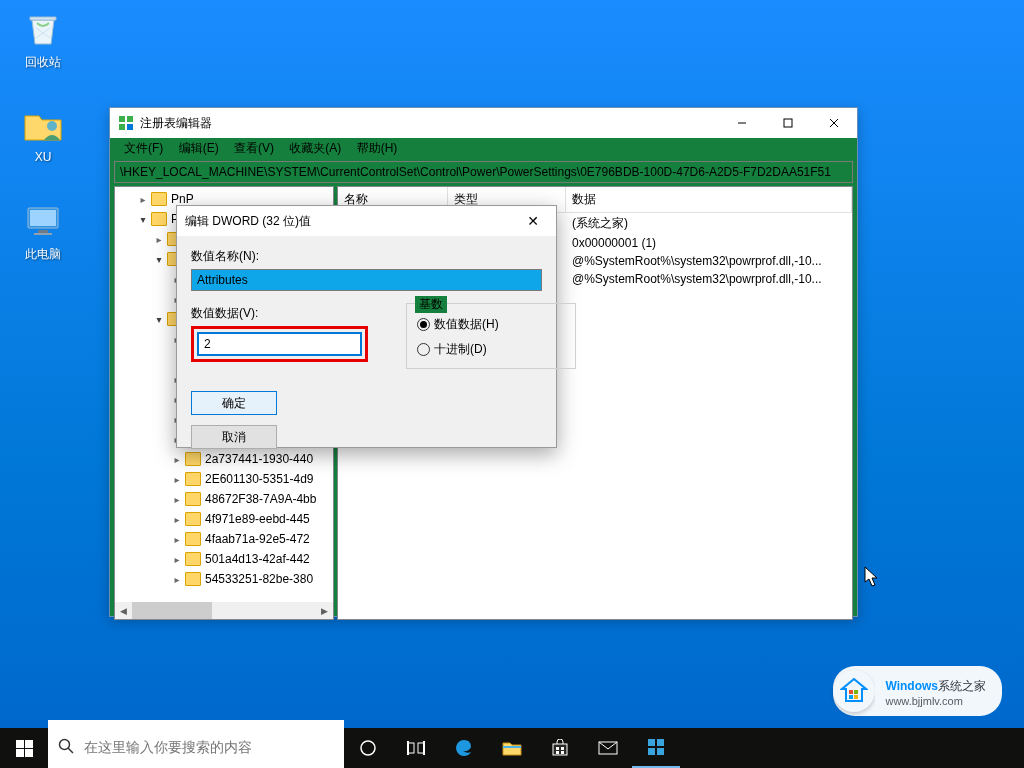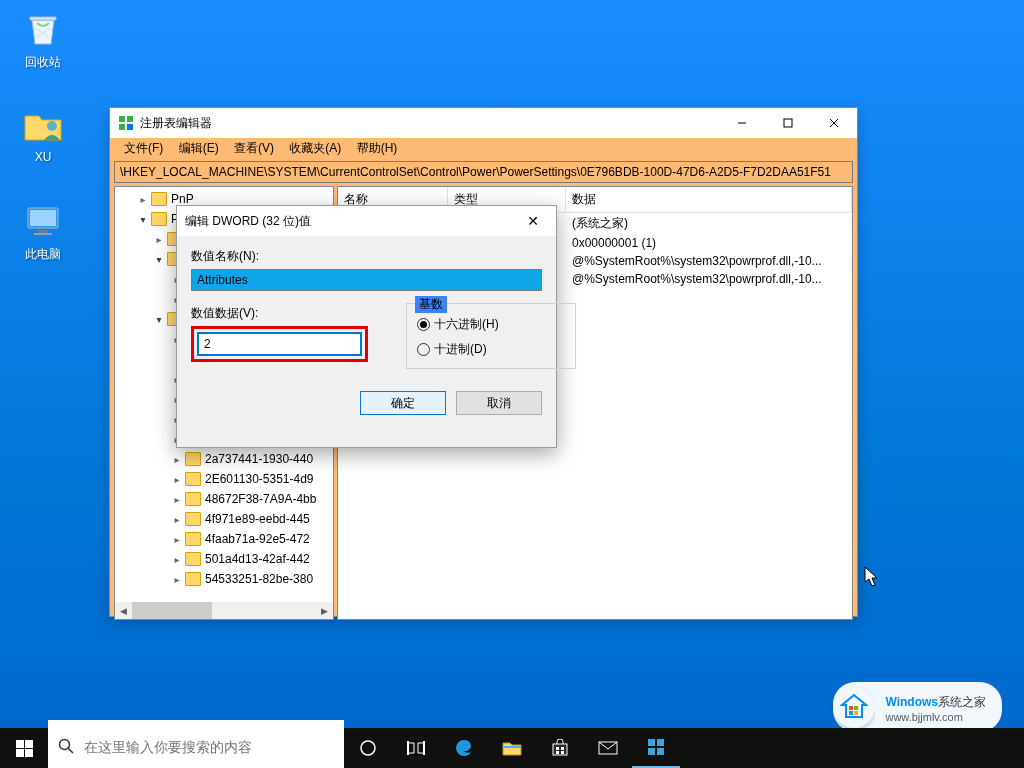--- a/index.html
+++ b/index.html
@@ -6,21 +6,21 @@
   body { width: 1024px; height: 768px; background: linear-gradient(180deg, #1a8cff 0%, #0078d7 60%, #0066cc 100%); overflow: hidden; position: relative; }
 
   
   .desktop-icon { position: absolute; width: 74px; text-align: center; color: #fff; cursor: pointer; }
   .desktop-icon .ico { width: 42px; height: 42px; margin: 0 auto 4px auto; }
   .desktop-icon span { display:block; font-size: 12px; text-shadow: 1px 1px 2px rgba(0,0,0,.5); }
 
   
   .regedit {
     position: absolute; left: 109px; top: 107px; width: 749px; height: 510px;
-    background: #fdba74; border: 1px solid #6a8fb5; box-shadow: 0 4px 12px rgba(0,0,0,.25);
+    background: #15803d; border: 1px solid #6a8fb5; box-shadow: 0 4px 12px rgba(0,0,0,.25);
   }
   .regedit .titlebar { height: 30px; display:flex; align-items:center; padding: 0 0 0 8px; background:#fff; }
   .regedit .titlebar .app-ico { width: 16px; height:16px; margin-right: 6px; }
   .regedit .titlebar .title { flex:1; color:#000; font-size:12px; }
   .regedit .titlebar .winbtns { display:flex; height:100%; }
   .regedit .titlebar .winbtns div { width:46px; display:flex; align-items:center; justify-content:center; font-size:12px; color:#000; }
 
   .regedit .menubar { padding: 2px 4px 4px 8px; }
   .regedit .menubar span { padding: 3px 6px; cursor: default; font-size:12px; }
 
@@ -70,41 +70,41 @@
   .dword-body label { display:block; margin: 2px 0 4px 0; font-size:12px; }
   .dword-body input[type=text] { width: 100%; padding:3px 5px; border:1px solid #7a7a7a; font-size:12px; background:#fff; }
   .dword-body input[readonly] { background:#0ea5e9; }
 
   .dword-mid { display:flex; gap: 38px; margin-top:12px; }
   .dword-mid .left { flex:1; }
   .dword-mid .left input[type=text] { width:165px; border:2px solid #0078d7;}
   .redbox { border:3px solid #e60000; padding:3px; display:inline-block; }
 
   .groupbox { border:1px solid #d0d0d0; padding: 4px 10px 10px 10px; position:relative; width:170px; }
-  .groupbox .cap { position:absolute; top:-8px; left:8px; background:#3b82f6; padding:0 4px; font-size:12px; }
+  .groupbox .cap { position:absolute; top:-8px; left:8px; background:#15803d; padding:0 4px; font-size:12px; }
   .radio-row { display:flex; align-items:center; gap:4px; margin-top:8px; font-size:12px;}
   .radio { width:13px; height:13px; border:1px solid #333; border-radius:50%; display:inline-flex; align-items:center; justify-content:center;}
   .radio.checked::after { content:""; width:7px; height:7px; background:#000; border-radius:50%; }
 
-  .dlg-btns { display:flex; justify-content:flex-end; gap:10px; margin-top: 22px; }
+  .dlg-btns { display:flex; justify-content:flex-end; gap:10px; margin-top: 22px; flex-direction: column; }
   .dlg-btns button { width:86px; height:24px; background:#e1e1e1; border:1px solid #adadad; font-size:12px; cursor:pointer; }
   .dlg-btns button.primary { border:1px solid #0078d7; background:#e5f1fb; }
 
   
   .taskbar { position:absolute; left:0; right:0; bottom:0; height:40px; background:#10100f; display:flex; align-items:center; }
   .taskbar .start { width:48px; height:40px; display:flex; align-items:center; justify-content:center; }
   .taskbar .start svg rect { fill:#fff; }
   .taskbar .search { flex: 0 0 296px; height:56px; background:#fff; display:flex; align-items:center; padding: 0 10px; gap:10px; }
   .taskbar .search .mag { color:#363636; font-size:16px;}
   .taskbar .search span { color:#767676; font-size:14px;}
   .taskbar .icons { display:flex; height:40px; }
   .taskbar .icons .tb { width:48px; display:flex; align-items:center; justify-content:center; color:#fff; font-size:16px; }
 
   
-  .watermark { position:absolute; right:22px; bottom:36px; display:flex; align-items:center; gap:8px; opacity:.95;}
+  .watermark { position:absolute; right:22px; bottom:52px; display:flex; align-items:center; gap:8px; opacity:.95;}
   .watermark .bub { width:42px; height:42px; background:#fff; border-radius:50%; display:flex; align-items:center; justify-content:center; box-shadow:0 2px 4px rgba(0,0,0,.2); }
   .watermark .txt { color:#fff; }
   .watermark .txt .line1 { font-size:18px; font-weight:400; color:#0091ff; background:#fff; padding:1px 10px 0 10px; border-radius:10px 10px 0 0;}
   .watermark .txt .line2 { font-size:11px; color:#5a5a5a; text-align:left; background:#fff; padding:0 10px 2px 10px; border-radius:0 0 10px 10px;}
   .watermark .txt .line1 b { color:#0091ff; }
   .watermark .whiteblob { background:#fff; border-radius:22px; padding:4px 6px 4px 0; display:flex; align-items:center;}
 
   
   .cursor { position:absolute; left:864px; top:566px; width:16px; height:22px; z-index:2000;}
 </style>
@@ -341,21 +341,21 @@
         <label>数值数据(V):</label>
         <div class="redbox">
           <input type="text" value="2" style="">
         </div>
       </div>
       <div>
         <div class="groupbox">
           <div class="cap">基数</div>
           <div class="radio-row">
               <span class="radio checked"></span>
-              <span>十六进制(H)</span>
+              <span>数值数据(H)</span>
             </div>
           <div class="radio-row">
               <span class="radio"></span>
               <span>十进制(D)</span>
             </div>
         </div>
       </div>
     </div>
     <div class="dlg-btns">
       <button class="primary">确定</button>

